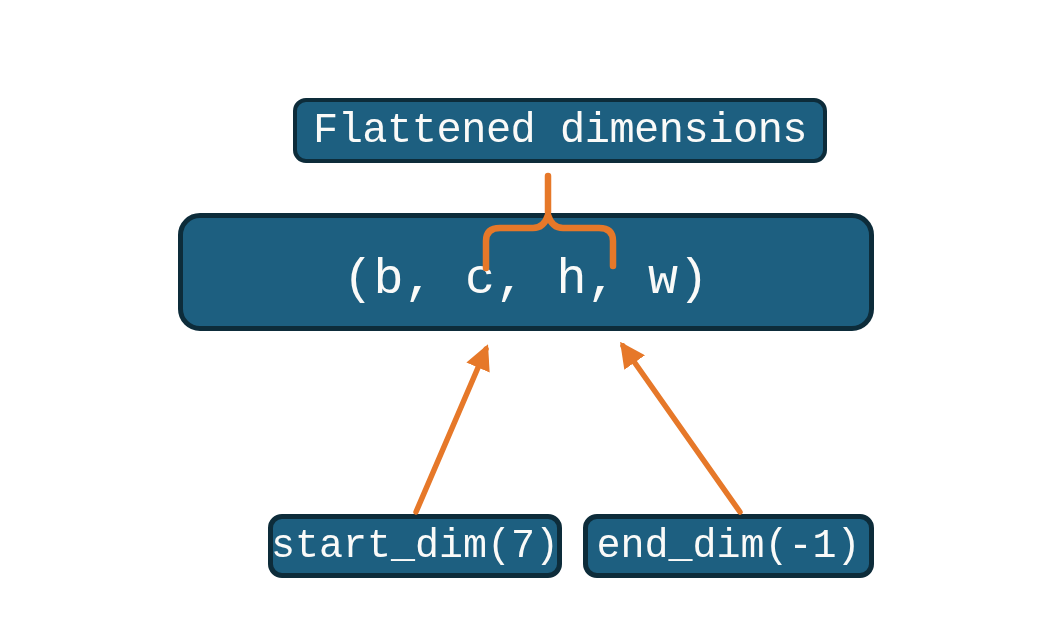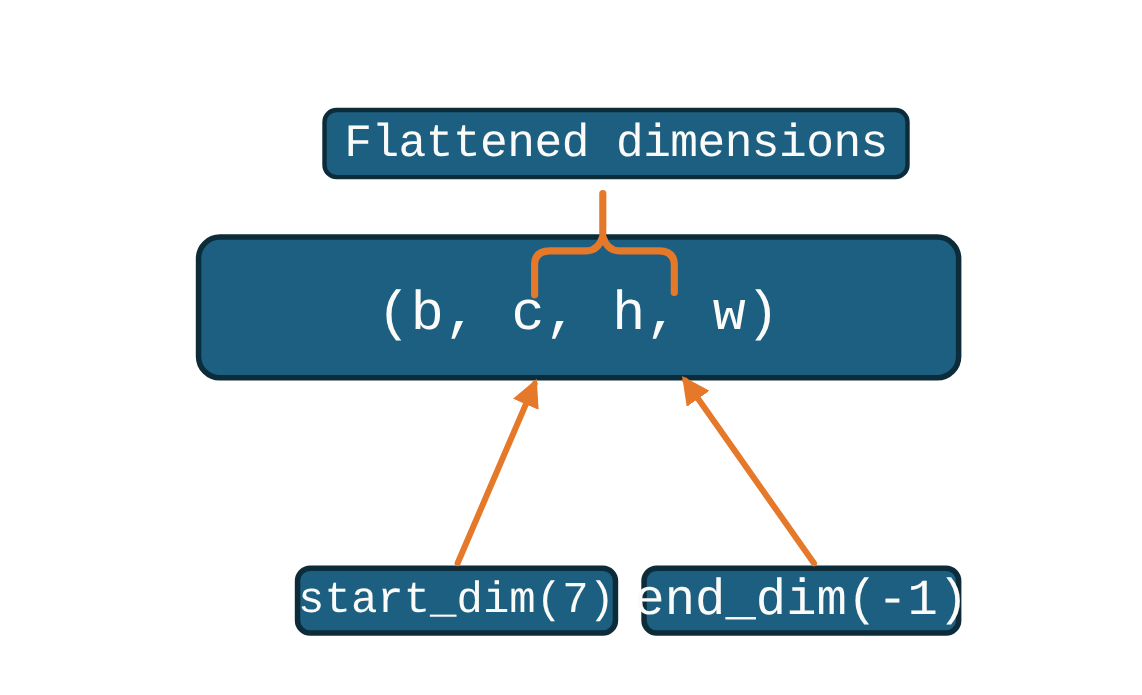--- a/index.html
+++ b/index.html
@@ -31,38 +31,38 @@
     text-align: center;
     font-family: Liberation Mono, monospace;
   }
   .node-title {
     left: 293px; top: 98px; width: 534px; height: 65px;
     border-radius: 13px;
     font-size: 42px;
     letter-spacing: -0.5px;
   }
   .node-tensor {
-    left: 178px; top: 213px; width: 696px; height: 133px;
+    left: 178px; top: 213px; width: 696px; height: 118px;
     border-radius: 22px;
     border-width: 5px;
     font-size: 50px;
     letter-spacing: 0.5px;
     padding-top: 14px;
   }
   .node-start {
     left: 268px; top: 514px; width: 294px; height: 64px;
     border-radius: 14px;
     border-width: 5px;
     font-size: 40px;
   }
   .node-end {
     left: 583px; top: 514px; width: 291px; height: 64px;
     border-radius: 14px;
     border-width: 5px;
-    font-size: 46px;
+    font-size: 40px;
   }
   .overlay {
     position: absolute;
     left: 0; top: 0;
     width: 1038px; height: 632px;
     pointer-events: none;
   }
   .orange-stroke {
     stroke: var(--orange);
     fill: none;

